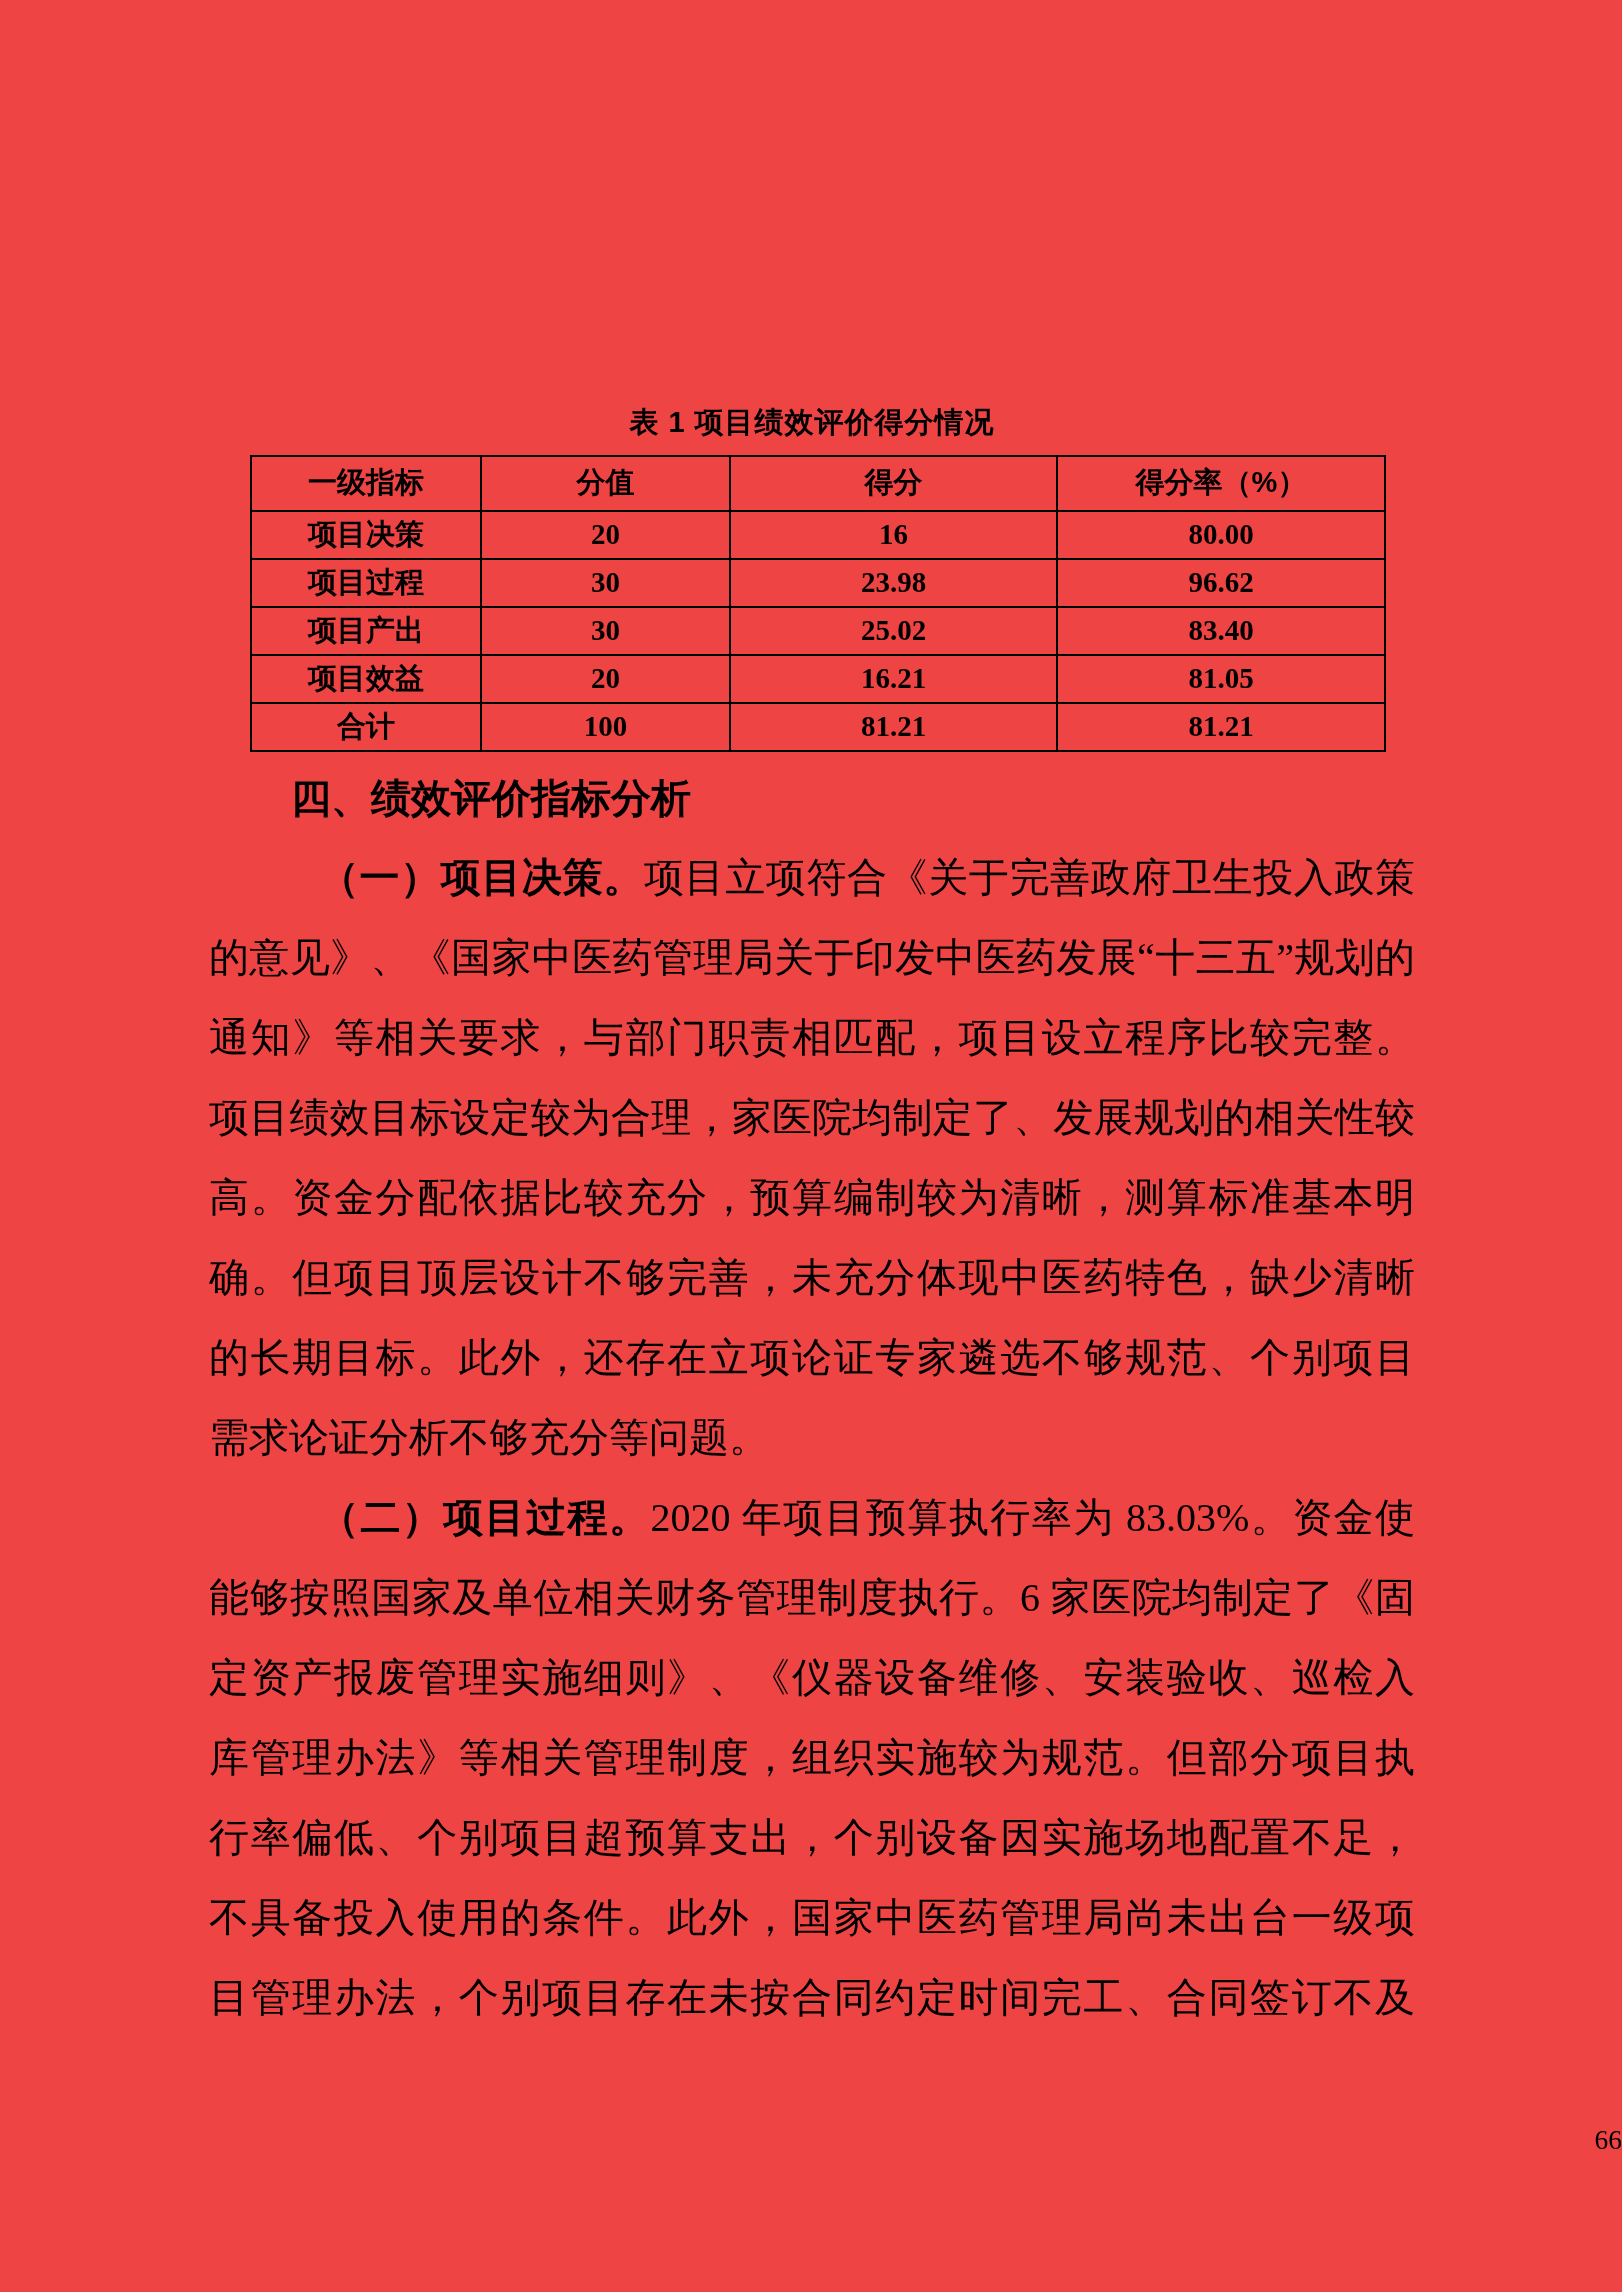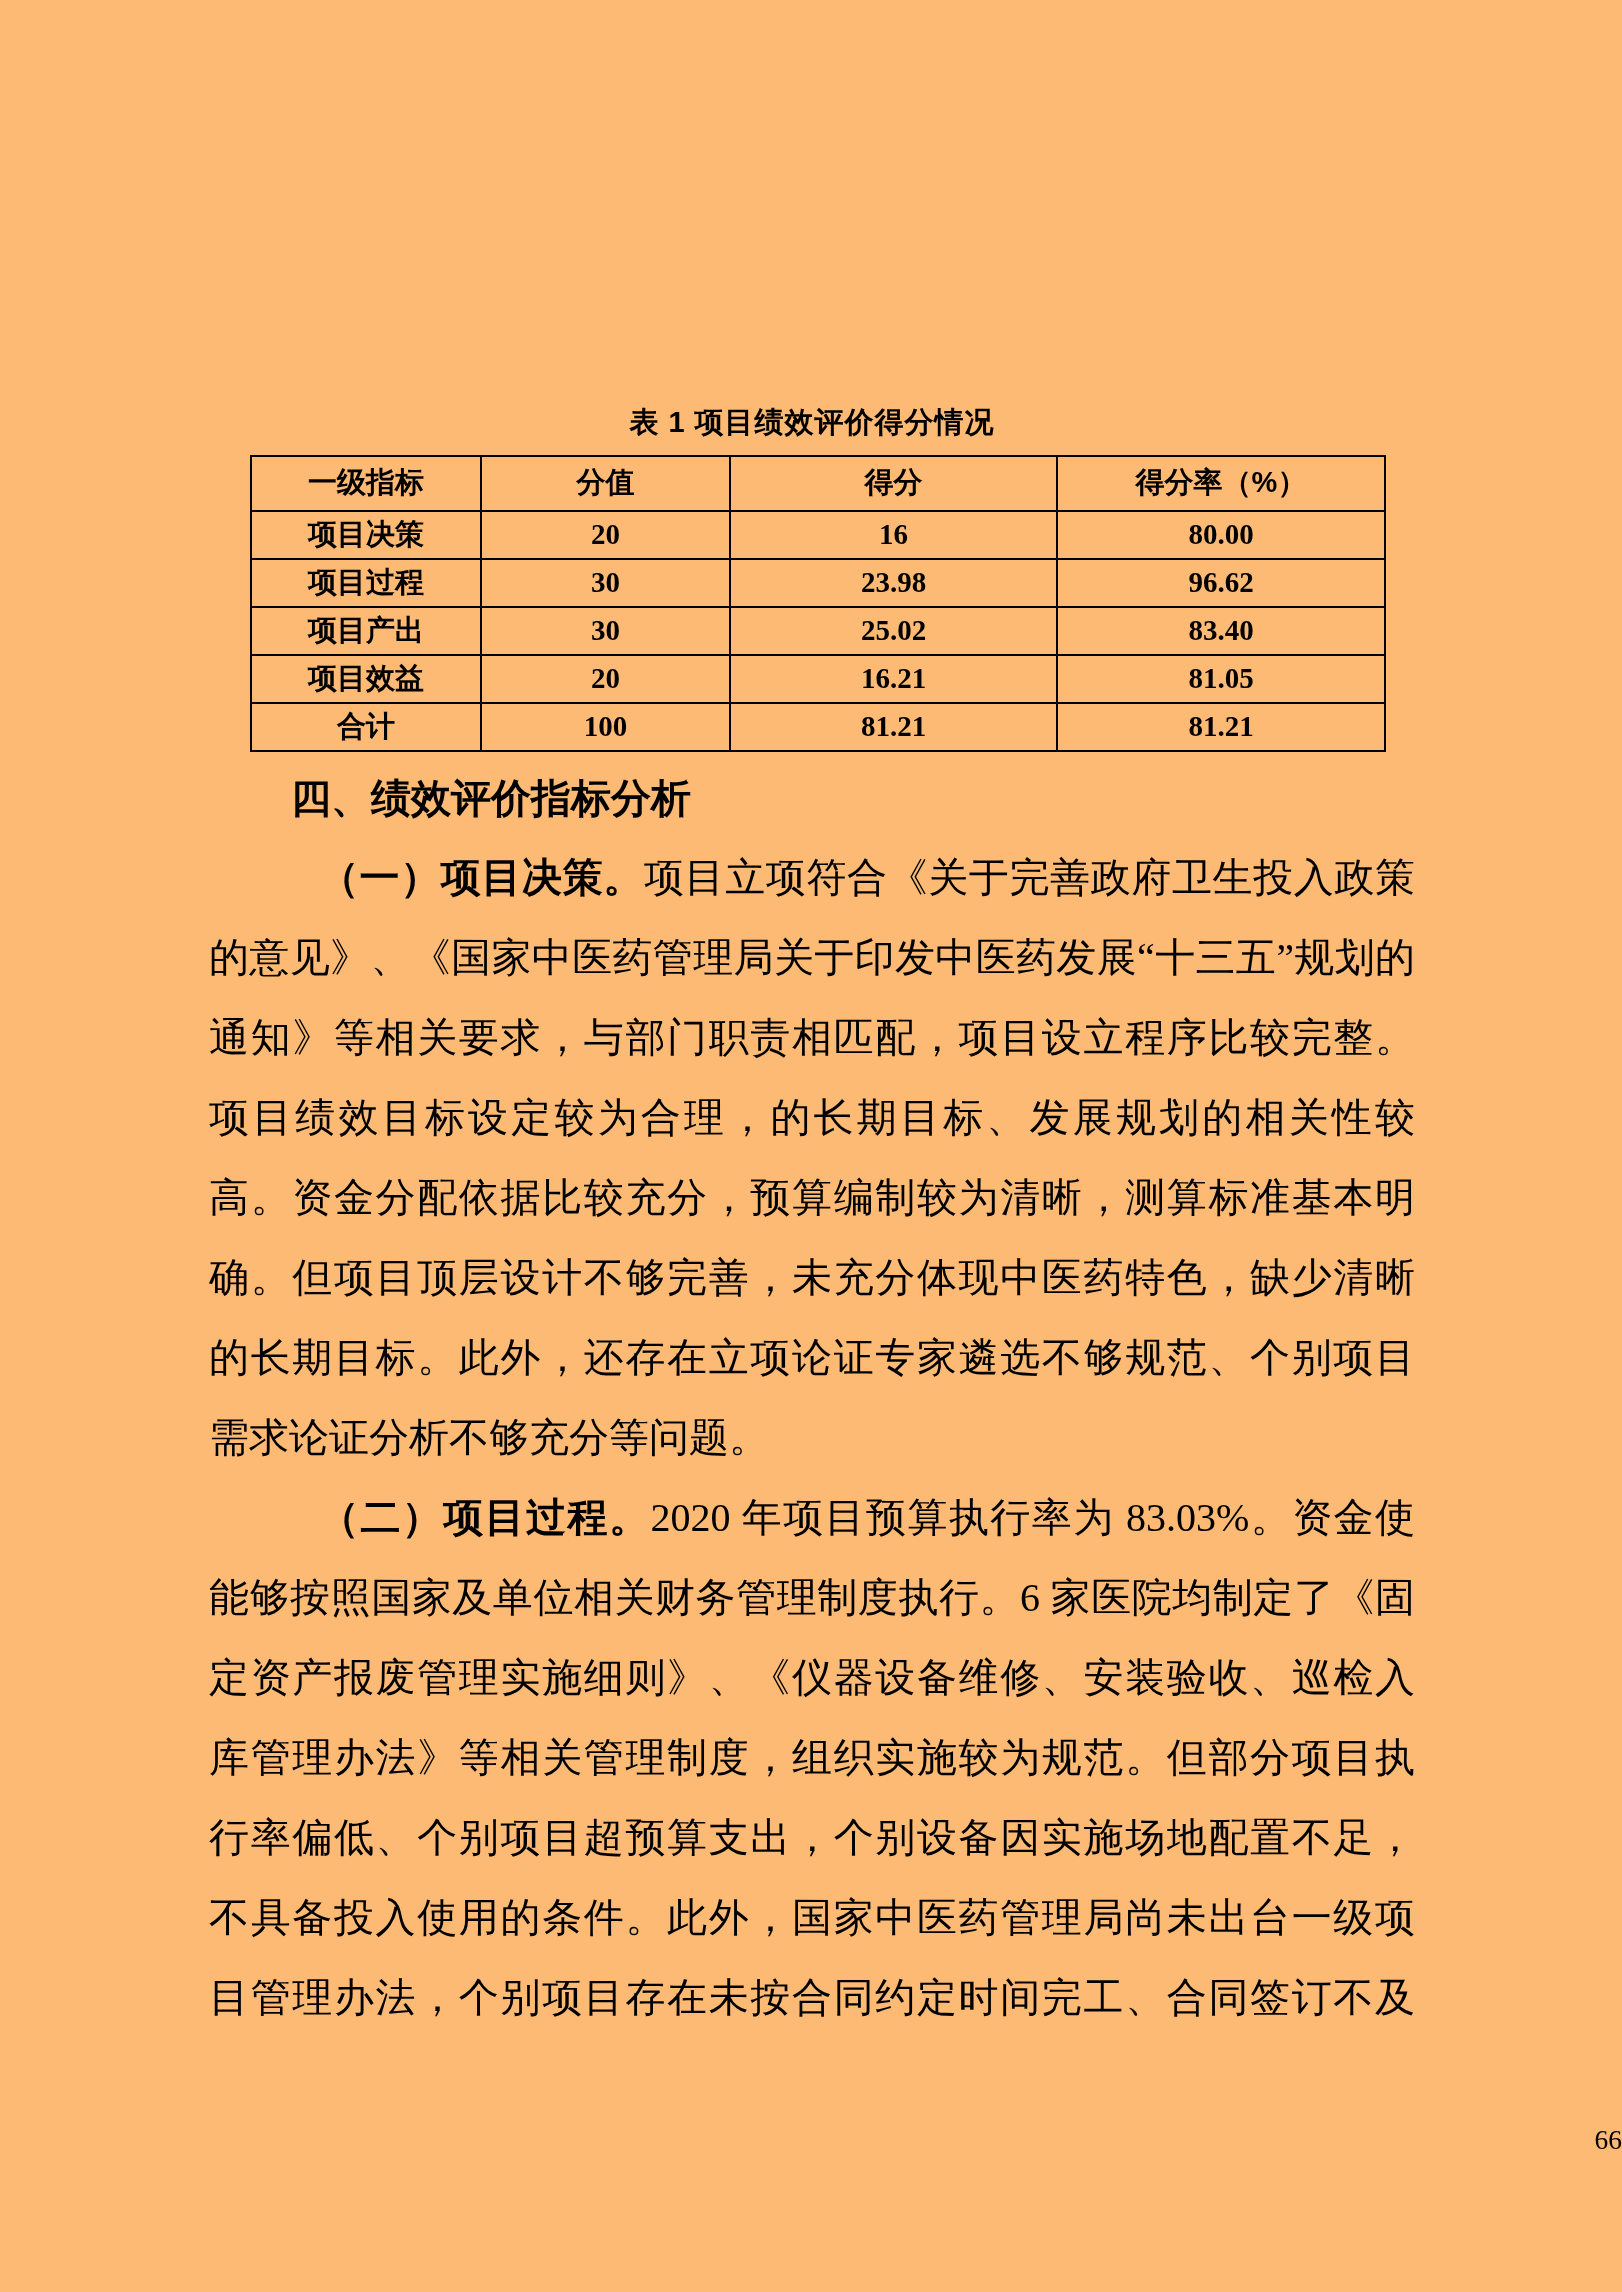--- a/index.html
+++ b/index.html
@@ -4,21 +4,21 @@
 <style>
   html, body {
     margin: 0;
     padding: 0;
     background: #ffffff;
   }
   .page {
     position: relative;
     width: 1622px;
     height: 2293px;
-    background: #fdba74;
+    background: #ef4444;
     color: #000000;
     font-family: "Liberation Serif", "DejaVu Serif", serif;
     overflow: hidden;
   }
   .content {
     position: absolute;
     left: 209px;
     top: 0;
     width: 1206px;
     padding-top: 402px;
@@ -157,21 +157,21 @@
         </tr>
       </tbody>
     </table>
 
     <div class="section-heading">四、绩效评价指标分析</div>
 
     <div class="para">
       <div class="line indent"><span class="lead">（一）项目决策。</span><span>项目立项符合《关于完善政府卫生投入政策</span></div>
       <div class="line">的意见》、《国家中医药管理局关于印发中医药发展“十三五”规划的</div>
       <div class="line">通知》等相关要求，与部门职责相匹配，项目设立程序比较完整。</div>
-      <div class="line">项目绩效目标设定较为合理，的长期目标、发展规划的相关性较</div>
+      <div class="line">项目绩效目标设定较为合理，家医院均制定了、发展规划的相关性较</div>
       <div class="line">高。资金分配依据比较充分，预算编制较为清晰，测算标准基本明</div>
       <div class="line">确。但项目顶层设计不够完善，未充分体现中医药特色，缺少清晰</div>
       <div class="line">的长期目标。此外，还存在立项论证专家遴选不够规范、个别项目</div>
       <div class="line para-end">需求论证分析不够充分等问题。</div>
     </div>
 
     <div class="para">
       <div class="line indent"><span class="lead">（二）项目过程。</span><span>2020 年项目预算执行率为 83.03%。资金使用</span></div>
       <div class="line">能够按照国家及单位相关财务管理制度执行。6 家医院均制定了《固</div>
       <div class="line">定资产报废管理实施细则》、《仪器设备维修、安装验收、巡检入</div>

